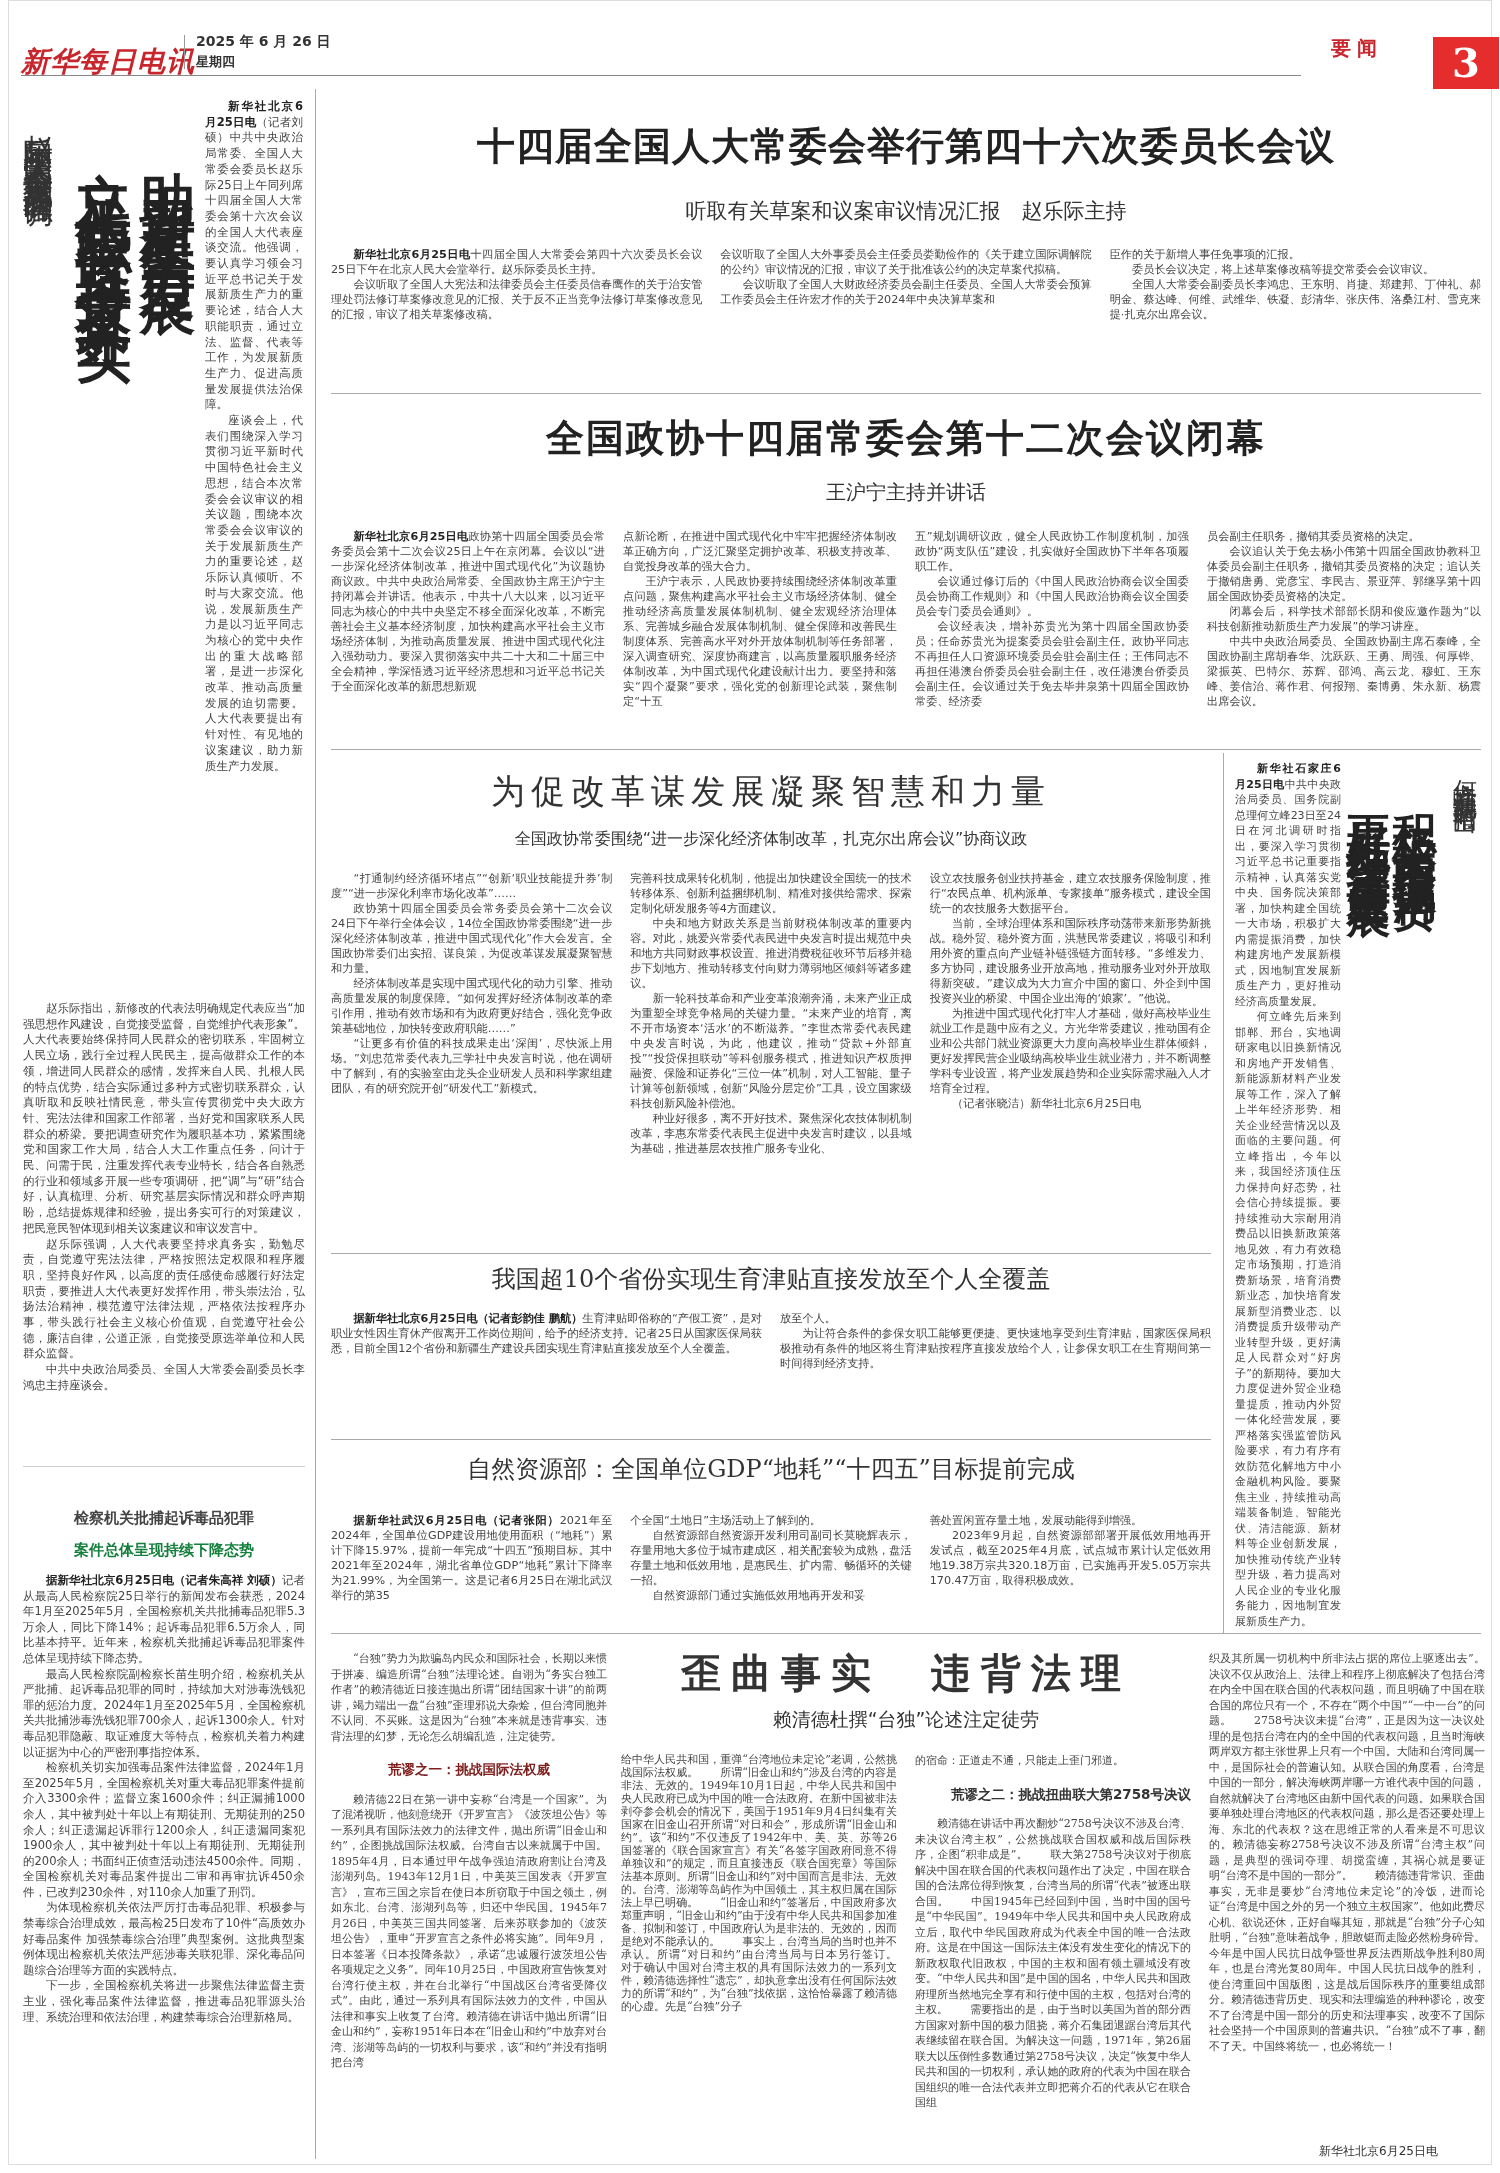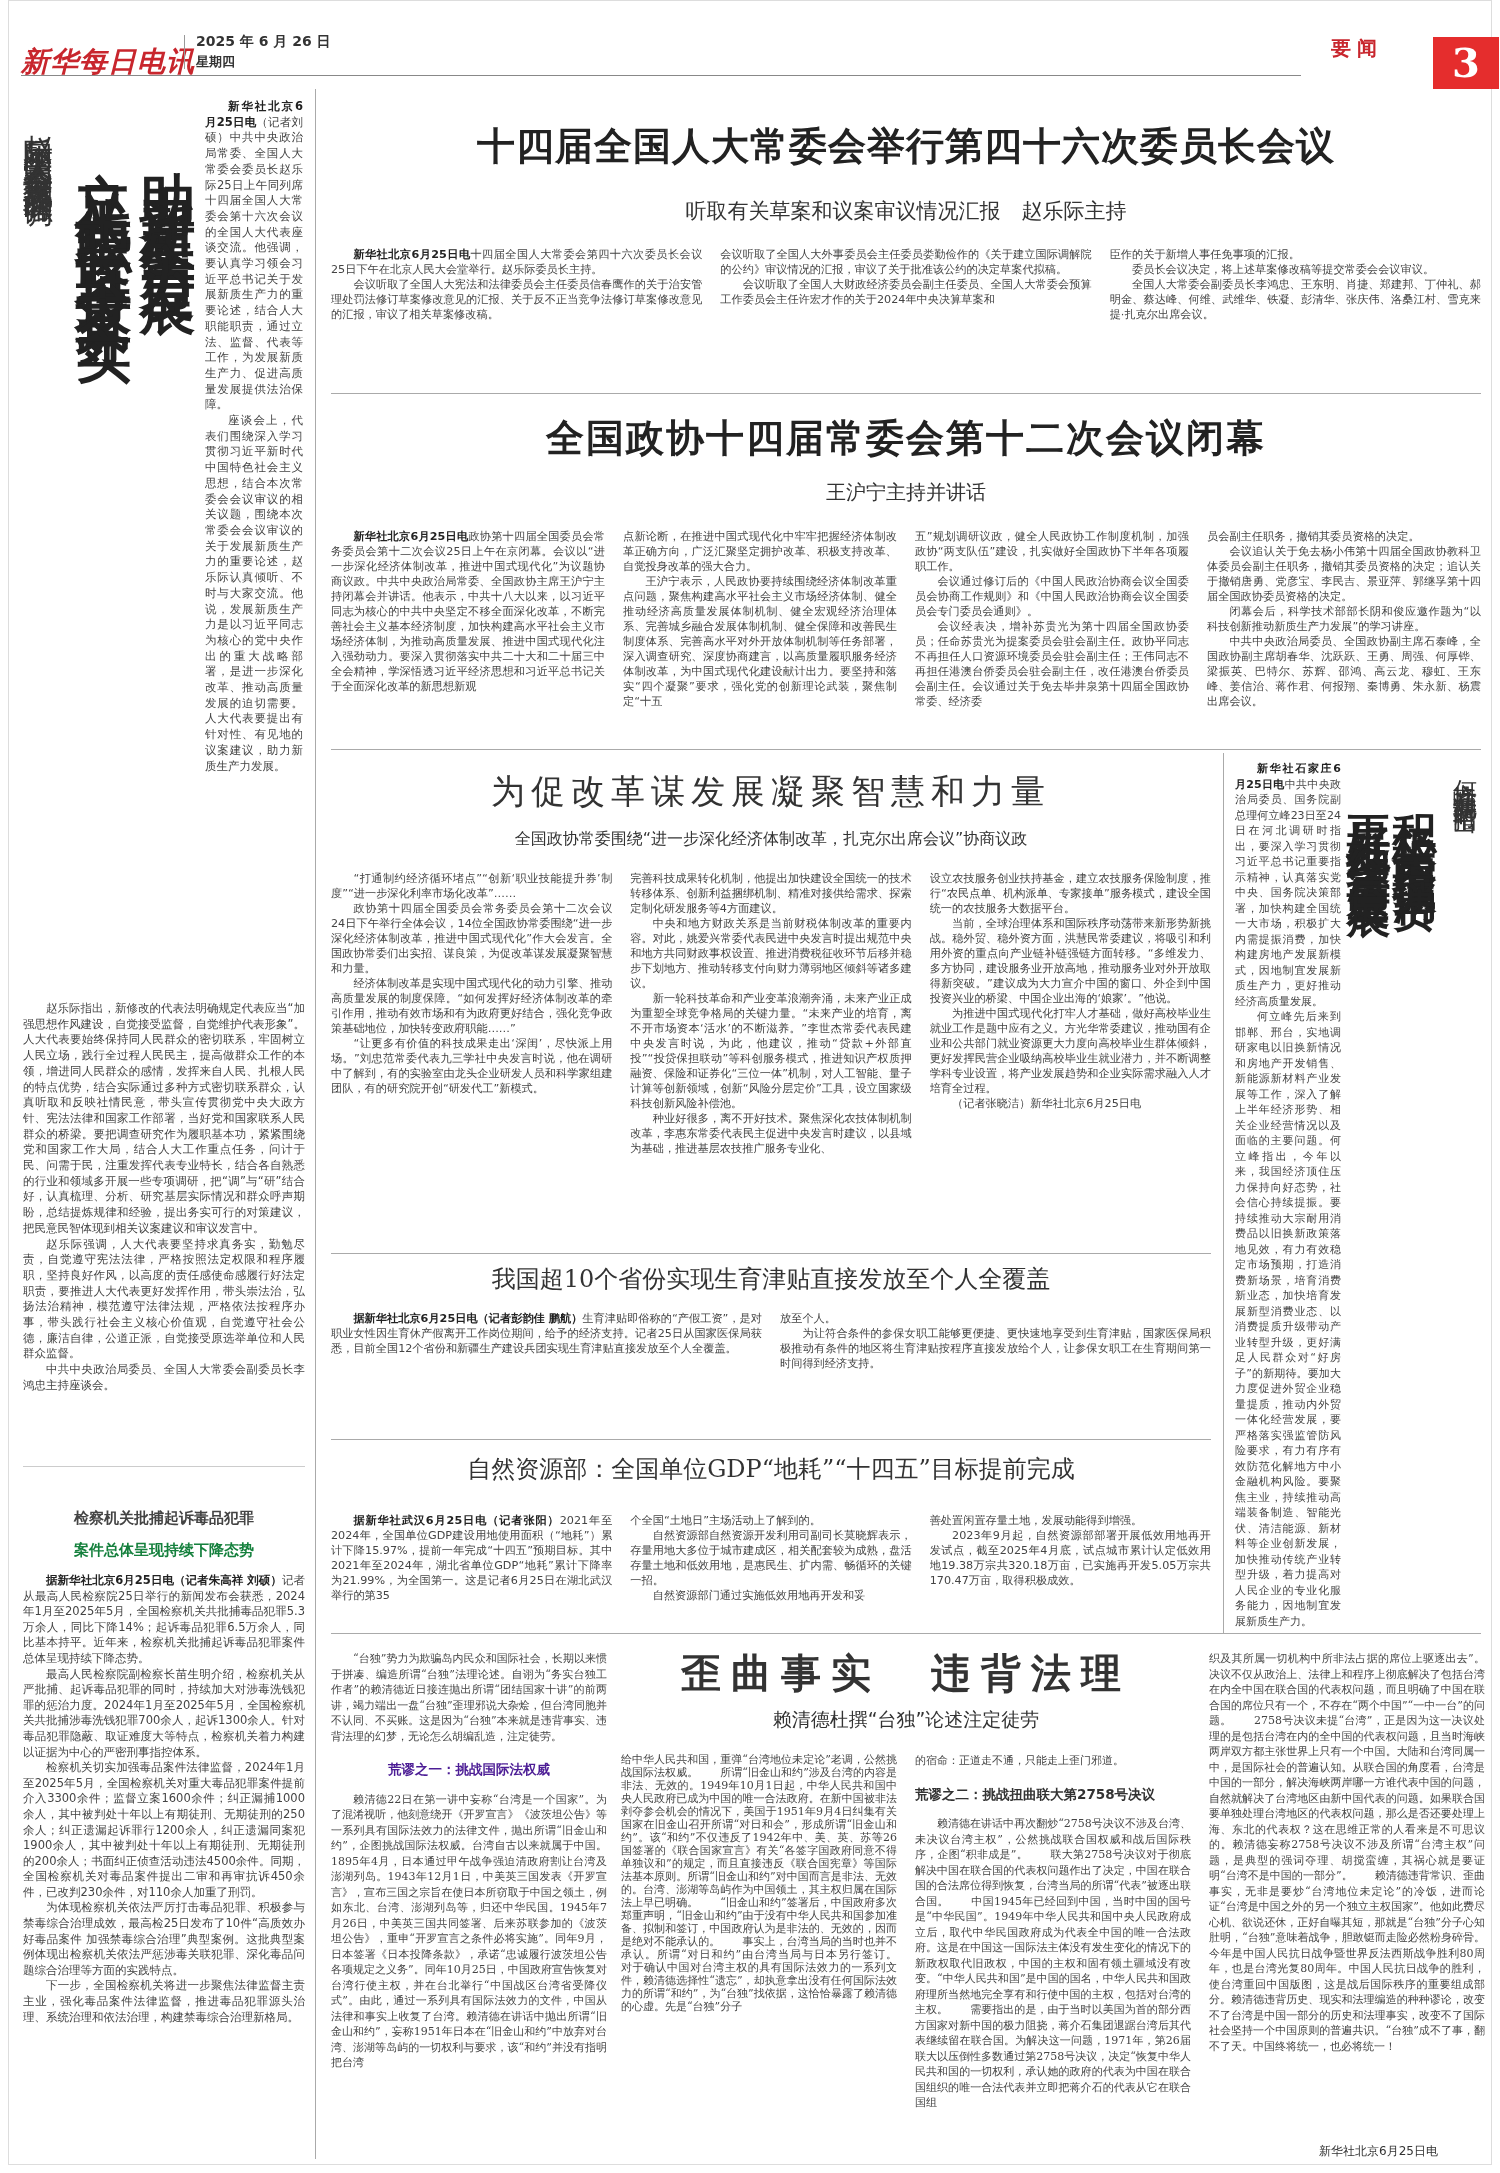--- a/index.html
+++ b/index.html
@@ -200,31 +200,31 @@
           <p>2023年9月起，自然资源部部署开展低效用地再开发试点，截至2025年4月底，试点城市累计认定低效用地19.38万宗共320.18万亩，已实施再开发5.05万宗共170.47万亩，取得积极成效。</p>
         </div>
     </div>
   </div>
 
   <div class="hline" style="left:322px; top:1632px; width:1150px;"></div>
 
   <div>
     <div class="body-text" style="position:absolute; left:322px; top:1650px; width:276px; font-family:'DejaVu Serif', serif; font-size:11px; line-height:15.5px;">
       <p>“台独”势力为欺骗岛内民众和国际社会，长期以来惯于拼凑、编造所谓“台独”法理论述。自诩为“务实台独工作者”的赖清德近日接连抛出所谓“团结国家十讲”的前两讲，竭力端出一盘“台独”歪理邪说大杂烩，但台湾同胞并不认同、不买账。这是因为“台独”本来就是违背事实、违背法理的幻梦，无论怎么胡编乱造，注定徒劳。</p>
-      <div style="text-align:center; font-family:'DejaVu Sans', sans-serif; font-weight:bold; font-size:13.5px; color:#4c1d95; margin:18px 0 14px;">荒谬之一：挑战国际法权威</div>
+      <div style="text-align:center; font-family:'DejaVu Sans', sans-serif; font-weight:bold; font-size:13.5px; color:#7f1d1d; margin:18px 0 14px;">荒谬之一：挑战国际法权威</div>
       <p>赖清德22日在第一讲中妄称“台湾是一个国家”。为了混淆视听，他刻意绕开《开罗宣言》《波茨坦公告》等一系列具有国际法效力的法律文件，抛出所谓“旧金山和约”，企图挑战国际法权威。台湾自古以来就属于中国。1895年4月，日本通过甲午战争强迫清政府割让台湾及澎湖列岛。1943年12月1日，中美英三国发表《开罗宣言》，宣布三国之宗旨在使日本所窃取于中国之领土，例如东北、台湾、澎湖列岛等，归还中华民国。1945年7月26日，中美英三国共同签署、后来苏联参加的《波茨坦公告》，重申“开罗宣言之条件必将实施”。同年9月，日本签署《日本投降条款》，承诺“忠诚履行波茨坦公告各项规定之义务”。同年10月25日，中国政府宣告恢复对台湾行使主权，并在台北举行“中国战区台湾省受降仪式”。由此，通过一系列具有国际法效力的文件，中国从法律和事实上收复了台湾。赖清德在讲话中抛出所谓“旧金山和约”，妄称1951年日本在“旧金山和约”中放弃对台湾、澎湖等岛屿的一切权利与要求，该“和约”并没有指明把台湾</p>
     </div>
     <div class="h1" style="left:612px; top:1645px; width:570px; font-size:40px; font-weight:bold; letter-spacing:10px; color:#333;">歪曲事实　违背法理</div>
     <div class="h2" style="left:612px; top:1706px; width:570px; font-size:19px;">赖清德杜撰“台独”论述注定徒劳</div>
     <div class="body-text" style="position:absolute; left:612px; top:1752px; width:276px; font-family:'DejaVu Serif', serif; font-size:11px; line-height:13px; height:410px; overflow:hidden;">
       <p style="text-indent:0;">给中华人民共和国，重弹“台湾地位未定论”老调，公然挑战国际法权威。　　所谓“旧金山和约”涉及台湾的内容是非法、无效的。1949年10月1日起，中华人民共和国中央人民政府已成为中国的唯一合法政府。在新中国被非法剥夺参会机会的情况下，美国于1951年9月4日纠集有关国家在旧金山召开所谓“对日和会”，形成所谓“旧金山和约”。该“和约”不仅违反了1942年中、美、英、苏等26国签署的《联合国家宣言》有关“各签字国政府同意不得单独议和”的规定，而且直接违反《联合国宪章》等国际法基本原则。所谓“旧金山和约”对中国而言是非法、无效的。台湾、澎湖等岛屿作为中国领土，其主权归属在国际法上早已明确。　　“旧金山和约”签署后，中国政府多次郑重声明，“旧金山和约”由于没有中华人民共和国参加准备、拟制和签订，中国政府认为是非法的、无效的，因而是绝对不能承认的。　　事实上，台湾当局的当时也并不承认。所谓“对日和约”由台湾当局与日本另行签订。　　对于确认中国对台湾主权的具有国际法效力的一系列文件，赖清德选择性“遗忘”，却执意拿出没有任何国际法效力的所谓“和约”，为“台独”找依据，这恰恰暴露了赖清德的心虚。先是“台独”分子</p>
     </div>
     <div class="body-text" style="position:absolute; left:906px; top:1752px; width:276px; font-family:'DejaVu Serif', serif; font-size:11px; line-height:15.5px; height:410px; overflow:hidden;">
       <p style="text-indent:0;">的宿命：正道走不通，只能走上歪门邪道。</p>
-      <div style="text-align:left; font-family:'DejaVu Sans', sans-serif; font-weight:bold; font-size:13.5px; color:#333; margin:18px 0 14px;">荒谬之二：挑战扭曲联大第2758号决议</div>
+      <div style="text-align:right; font-family:'DejaVu Sans', sans-serif; font-weight:bold; font-size:13.5px; color:#333; margin:18px 0 14px;">荒谬之二：挑战扭曲联大第2758号决议</div>
       <p>赖清德在讲话中再次翻炒“2758号决议不涉及台湾、未决议台湾主权”，公然挑战联合国权威和战后国际秩序，企图“积非成是”。　　联大第2758号决议对于彻底解决中国在联合国的代表权问题作出了决定，中国在联合国的合法席位得到恢复，台湾当局的所谓“代表”被逐出联合国。　　中国1945年已经回到中国，当时中国的国号是“中华民国”。1949年中华人民共和国中央人民政府成立后，取代中华民国政府成为代表全中国的唯一合法政府。这是在中国这一国际法主体没有发生变化的情况下的新政权取代旧政权，中国的主权和固有领土疆域没有改变。“中华人民共和国”是中国的国名，中华人民共和国政府理所当然地完全享有和行使中国的主权，包括对台湾的主权。　　需要指出的是，由于当时以美国为首的部分西方国家对新中国的极力阻挠，蒋介石集团退踞台湾后其代表继续留在联合国。为解决这一问题，1971年，第26届联大以压倒性多数通过第2758号决议，决定“恢复中华人民共和国的一切权利，承认她的政府的代表为中国在联合国组织的唯一合法代表并立即把蒋介石的代表从它在联合国组</p>
     </div>
     <div class="body-text" style="position:absolute; left:1200px; top:1650px; width:276px; font-family:'DejaVu Serif', serif; font-size:11px; line-height:15.5px; height:490px; overflow:hidden;">
       <p style="text-indent:0;">织及其所属一切机构中所非法占据的席位上驱逐出去”。决议不仅从政治上、法律上和程序上彻底解决了包括台湾在内全中国在联合国的代表权问题，而且明确了中国在联合国的席位只有一个，不存在“两个中国”“一中一台”的问题。　　2758号决议未提“台湾”，正是因为这一决议处理的是包括台湾在内的全中国的代表权问题，且当时海峡两岸双方都主张世界上只有一个中国。大陆和台湾同属一中，是国际社会的普遍认知。从联合国的角度看，台湾是中国的一部分，解决海峡两岸哪一方谁代表中国的问题，自然就解决了台湾地区由新中国代表的问题。如果联合国要单独处理台湾地区的代表权问题，那么是否还要处理上海、东北的代表权？这在思维正常的人看来是不可思议的。赖清德妄称2758号决议不涉及所谓“台湾主权”问题，是典型的强词夺理、胡搅蛮缠，其祸心就是要证明“台湾不是中国的一部分”。　　赖清德违背常识、歪曲事实，无非是要炒“台湾地位未定论”的冷饭，进而论证“台湾是中国之外的另一个独立主权国家”。他如此费尽心机、欲说还休，正好自曝其短，那就是“台独”分子心知肚明，“台独”意味着战争，胆敢铤而走险必然粉身碎骨。　　今年是中国人民抗日战争暨世界反法西斯战争胜利80周年，也是台湾光复80周年。中国人民抗日战争的胜利，使台湾重回中国版图，这是战后国际秩序的重要组成部分。赖清德违背历史、现实和法理编造的种种谬论，改变不了台湾是中国一部分的历史和法理事实，改变不了国际社会坚持一个中国原则的普遍共识。“台独”成不了事，翻不了天。中国终将统一，也必将统一！</p>
     </div>
     <div style="position:absolute; left:1310px; top:2142px; font-family:'DejaVu Sans', sans-serif; font-size:12px; color:#333;">新华社北京6月25日电</div>
   </div>
 
 </div>
 

